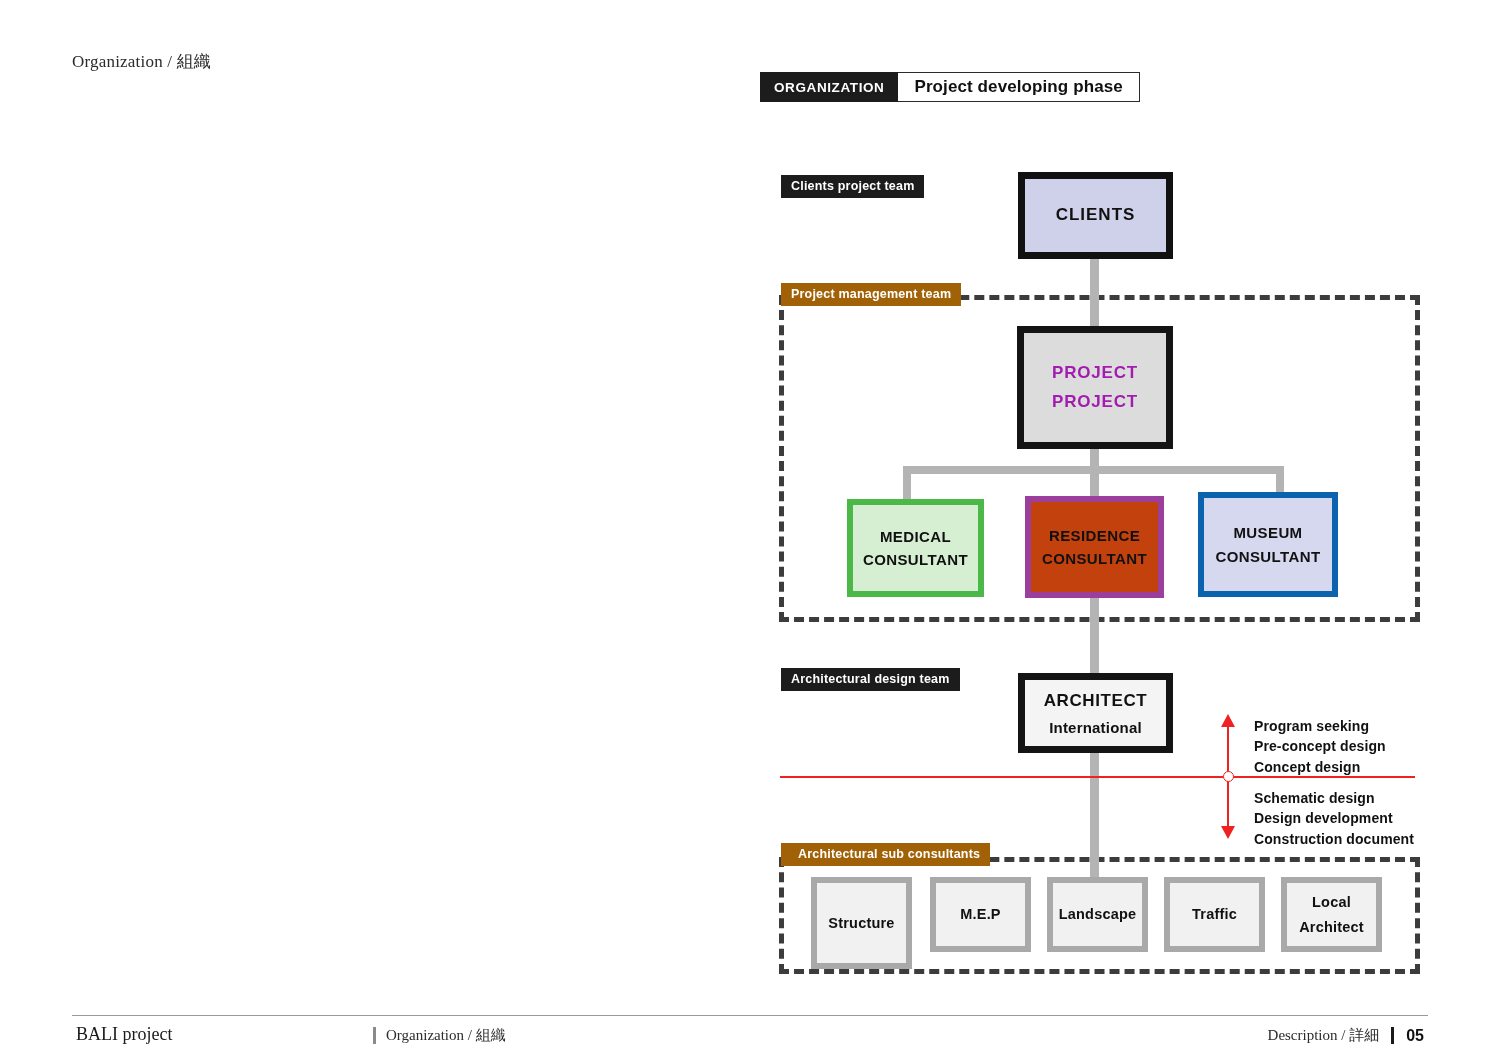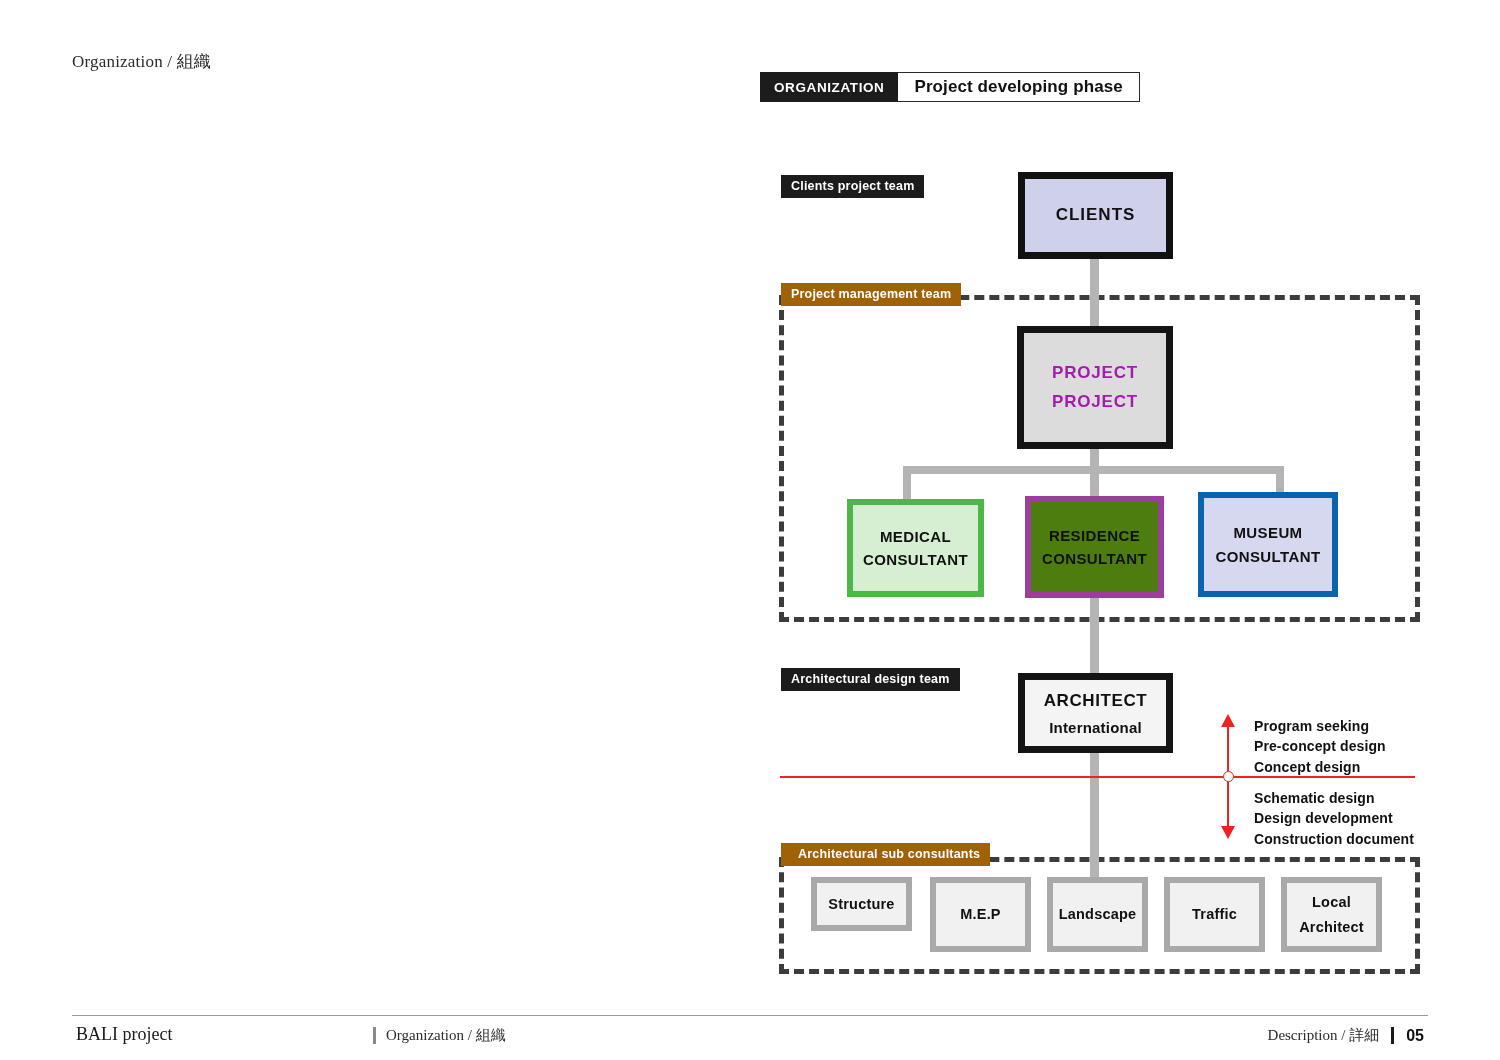--- a/index.html
+++ b/index.html
@@ -316,21 +316,21 @@
   <div class="conn" style="left:1090px; top:449px; width:9px; height:51px;"></div>
   <div class="conn" style="left:903px; top:466px; width:381px; height:8px;"></div>
   <div class="conn" style="left:903px; top:466px; width:8px; height:34px;"></div>
   <div class="conn" style="left:1276px; top:466px; width:8px; height:30px;"></div>
 
   <div class="node node-consult" style="left:847px; top:499px; width:137px; height:98px; border-color:#4cb847; background:#d6efd2;">
     <span class="line">MEDICAL</span>
     <span class="line">CONSULTANT</span>
   </div>
 
-  <div class="node node-consult" style="left:1025px; top:496px; width:139px; height:102px; border-color:#9c3f9c; background:#4d7c0f;">
+  <div class="node node-consult" style="left:1025px; top:496px; width:139px; height:102px; border-color:#9c3f9c; background:#c2410c;">
     <span class="line">RESIDENCE</span>
     <span class="line">CONSULTANT</span>
   </div>
 
   <div class="node node-consult" style="left:1198px; top:492px; width:140px; height:105px; border-color:#0a63ac; background:#d5d8ee;">
     <span class="line">MUSEUM</span>
     <span class="line">CONSULTANT</span>
   </div>
 
   <div class="conn" style="left:1090px; top:598px; width:9px; height:79px;"></div>
@@ -359,21 +359,21 @@
   <div class="phase-list" style="left:1254px; top:716px;">
     <div>Program seeking</div>
     <div>Pre-concept design</div>
     <div>Concept design</div>
   </div>
 
   <div class="dashed-frame" style="left:779px; top:857px; width:641px; height:117px;"></div>
 
   <div class="group-label gray" style="left:781px; top:843px;padding-left:17px;">Architectural  sub consultants</div>
 
-  <div class="node node-sub" style="left:811px; top:877px; width:101px; height:54px;">
+  <div class="node node-sub" style="left:811px; top:877px; width:101px; height:92px;">
     <span class="line">Structure</span>
   </div>
 
   <div class="node node-sub" style="left:930px; top:877px; width:101px; height:75px;">
     <span class="line">M.E.P</span>
   </div>
 
   <div class="node node-sub" style="left:1047px; top:877px; width:101px; height:75px;">
     <span class="line">Landscape</span>
   </div>

